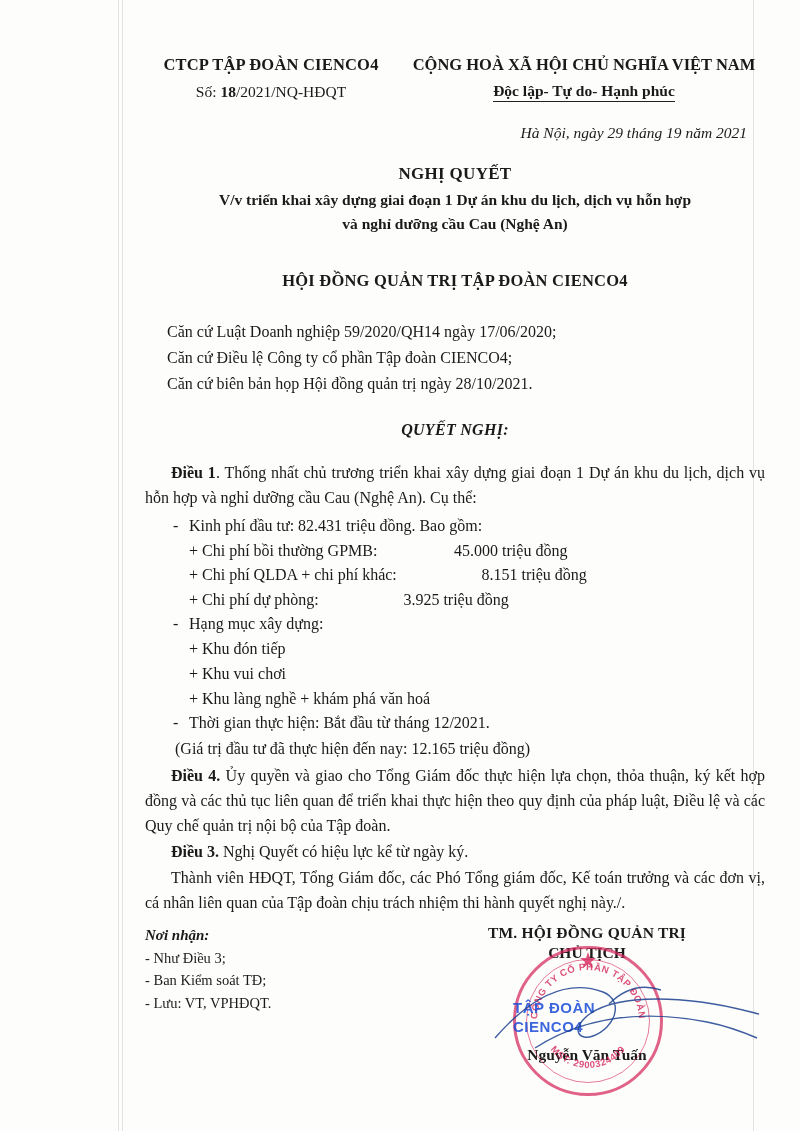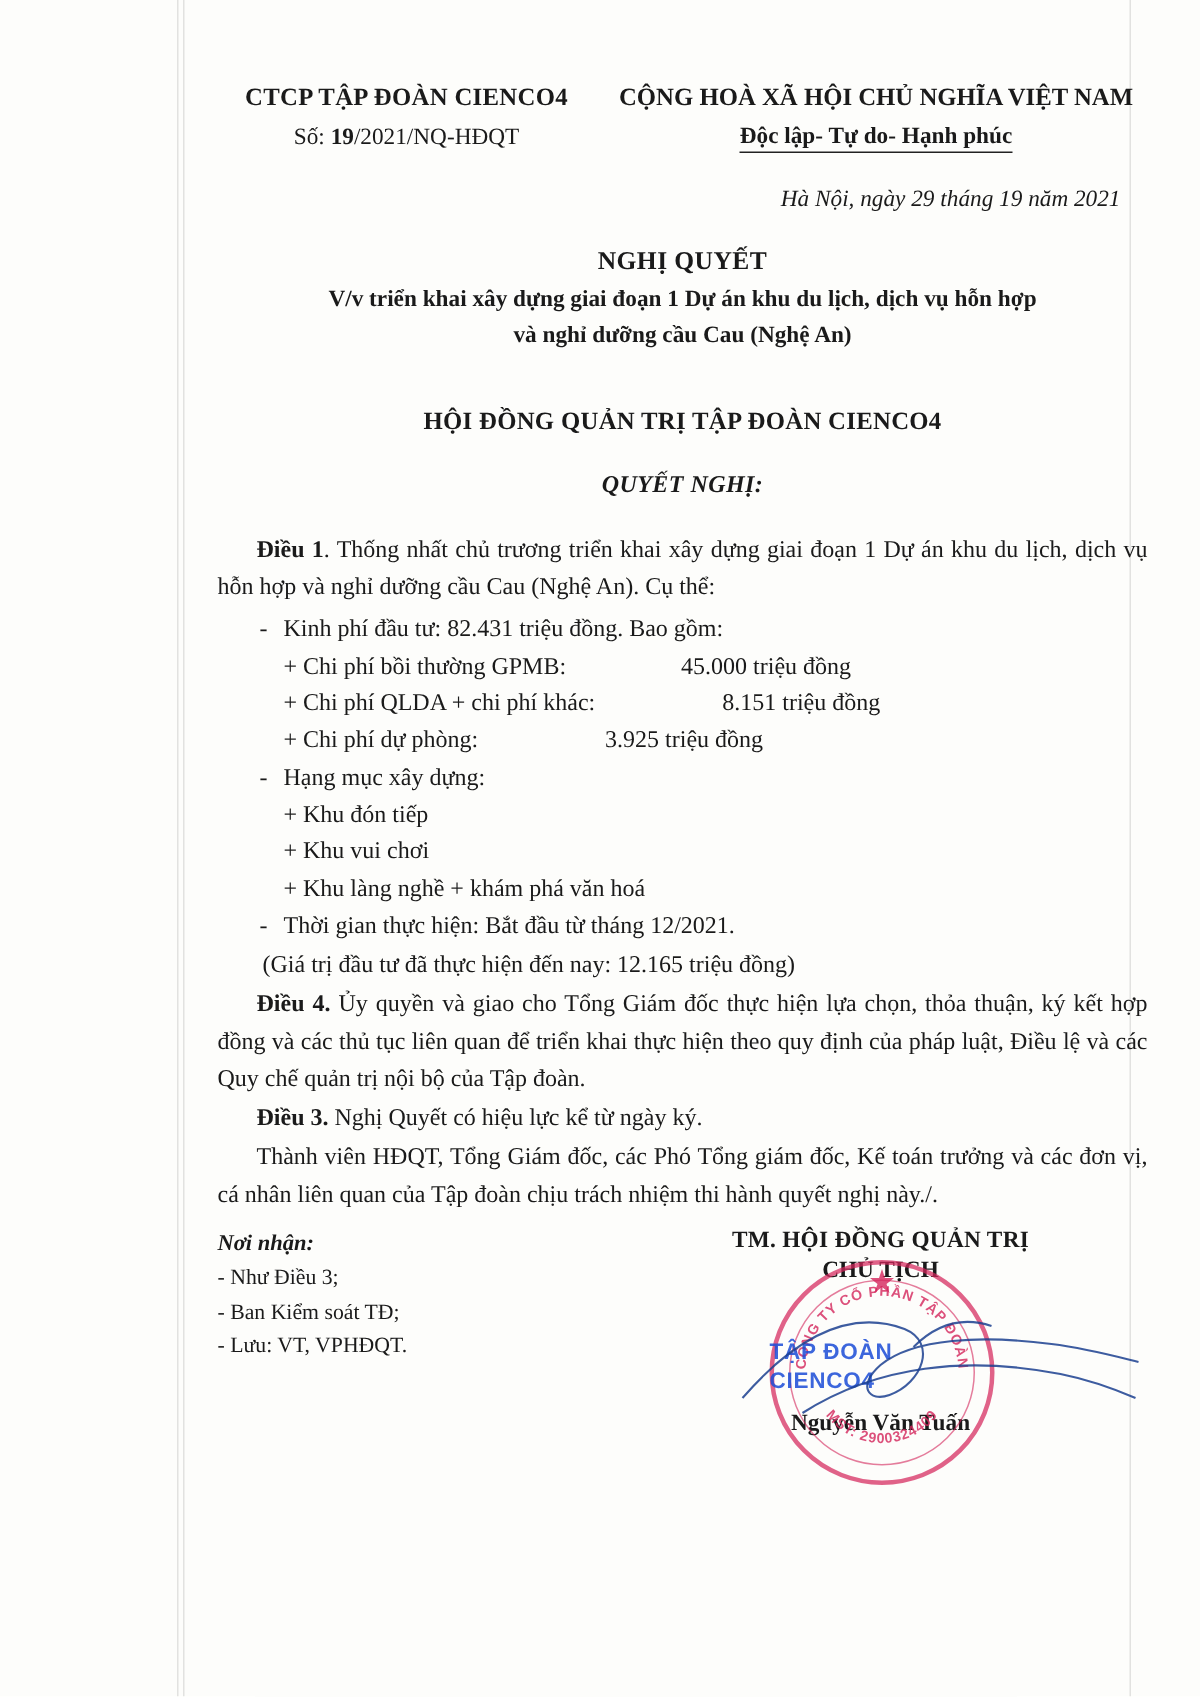--- a/index.html
+++ b/index.html
@@ -289,39 +289,44 @@
   <div class="scan-line l2"></div>
   <div class="scan-line r1"></div>
 
   <div class="doc">
 
     <div class="header">
       <div class="header-left">
         <div class="org-name">CTCP TẬP ĐOÀN CIENCO4</div>
         <div class="doc-number">
           <span>Số:</span>
-          <b>19</b><span>/2021/NQ-HĐQT</span>
+          <b>18</b><span>/2021/NQ-HĐQT</span>
         </div>
       </div>
       <div class="header-right">
         <div class="nation">CỘNG HOÀ XÃ HỘI CHỦ NGHĨA VIỆT NAM</div>
         <div class="motto">Độc lập- Tự do- Hạnh phúc</div>
       </div>
     </div>
 
     <div class="date-line">Hà Nội, ngày 29 tháng 19  năm 2021</div>
 
     <div class="title-block">
       <div class="title-main">NGHỊ QUYẾT</div>
       <div class="title-sub">V/v triển khai xây dựng giai đoạn 1 Dự án khu du lịch, dịch vụ hỗn hợp</div>
       <div class="title-sub" style="margin-top:2px">và nghỉ dưỡng cầu Cau (Nghệ An)</div>
     </div>
 
     <div class="council">HỘI ĐỒNG QUẢN TRỊ TẬP ĐOÀN CIENCO4</div>
 
+    <div class="bases">
+      <div>Căn cứ Luật Doanh nghiệp 59/2020/QH14 ngày 17/06/2020;</div>
+      <div>Căn cứ Điều lệ Công ty cổ phần Tập đoàn CIENCO4;</div>
+      <div>Căn cứ biên bản họp Hội đồng quản trị ngày 28/10/2021.</div>
+    </div>
 
     <div class="resolve-head">QUYẾT NGHỊ:</div>
 
     <div class="body">
 
       <div class="para"><b>Điều 1</b><span>. Thống nhất chủ trương triển khai xây dựng giai đoạn 1 Dự án khu du lịch, dịch vụ hỗn hợp và nghỉ dưỡng cầu Cau (Nghệ An). Cụ thể:</span></div>
 
       <div class="dash-list">
         <div class="dash-item">Kinh phí đầu tư: 82.431 triệu đồng. Bao gồm:</div>
 

